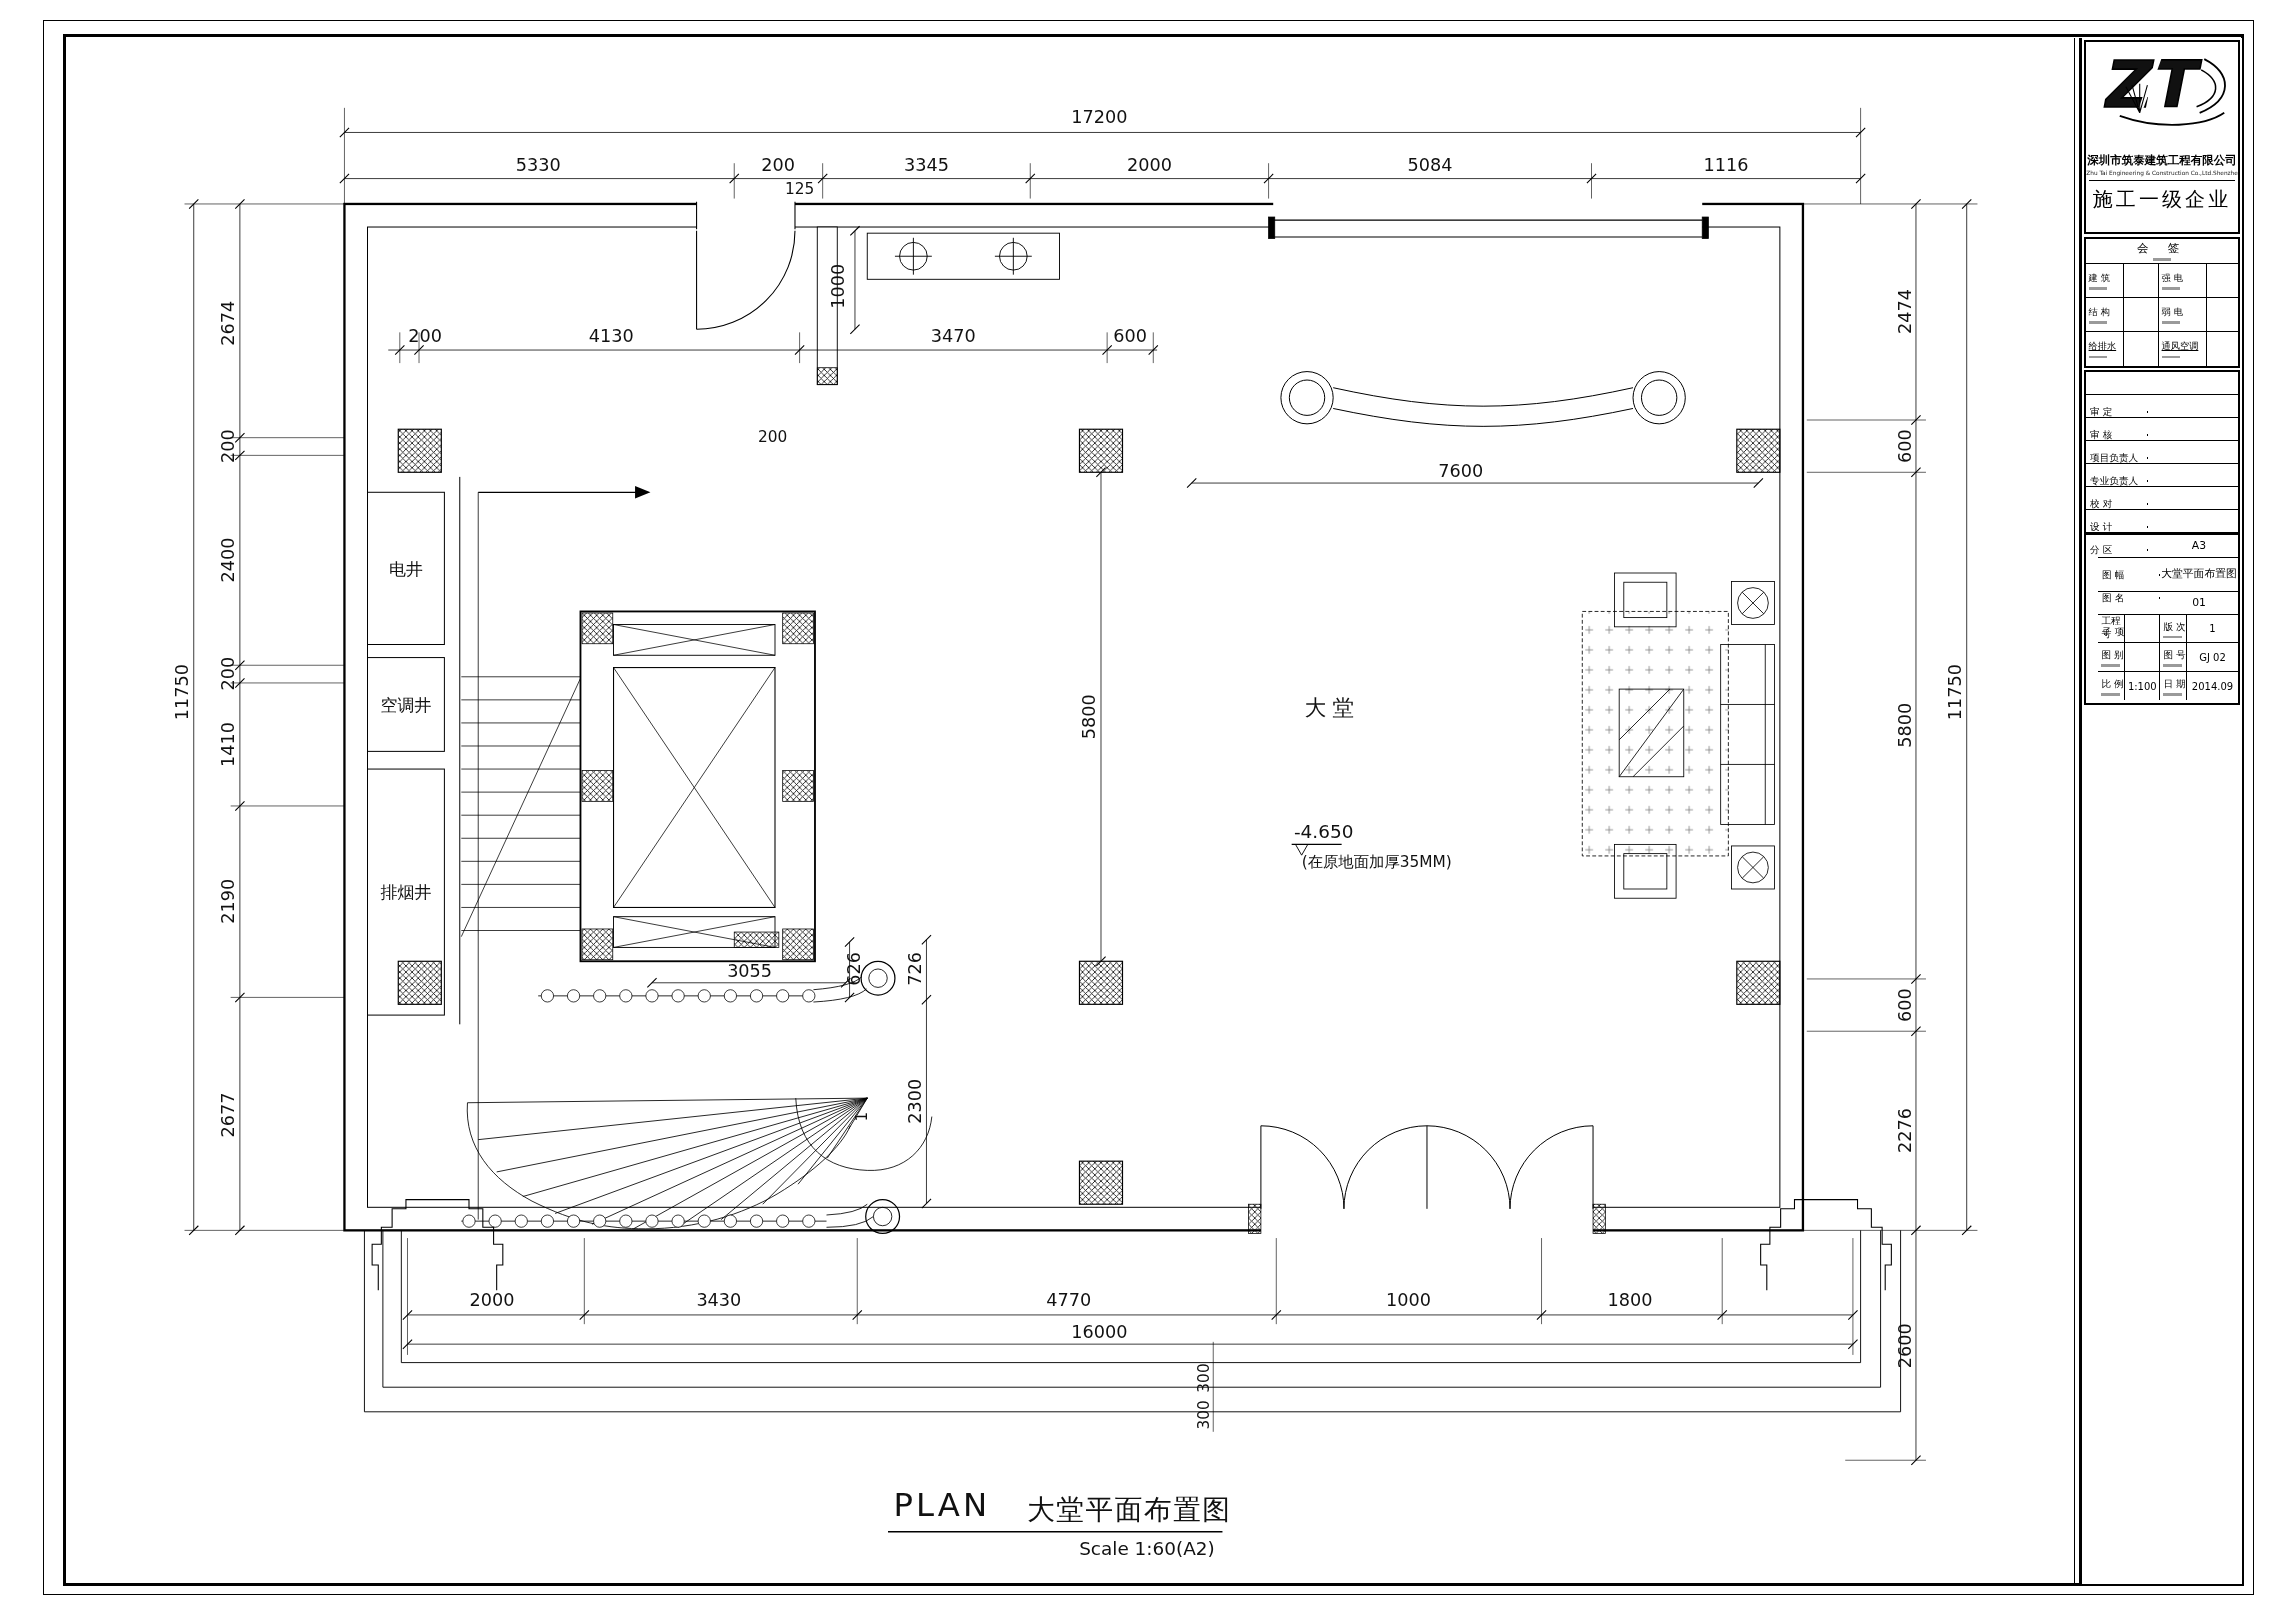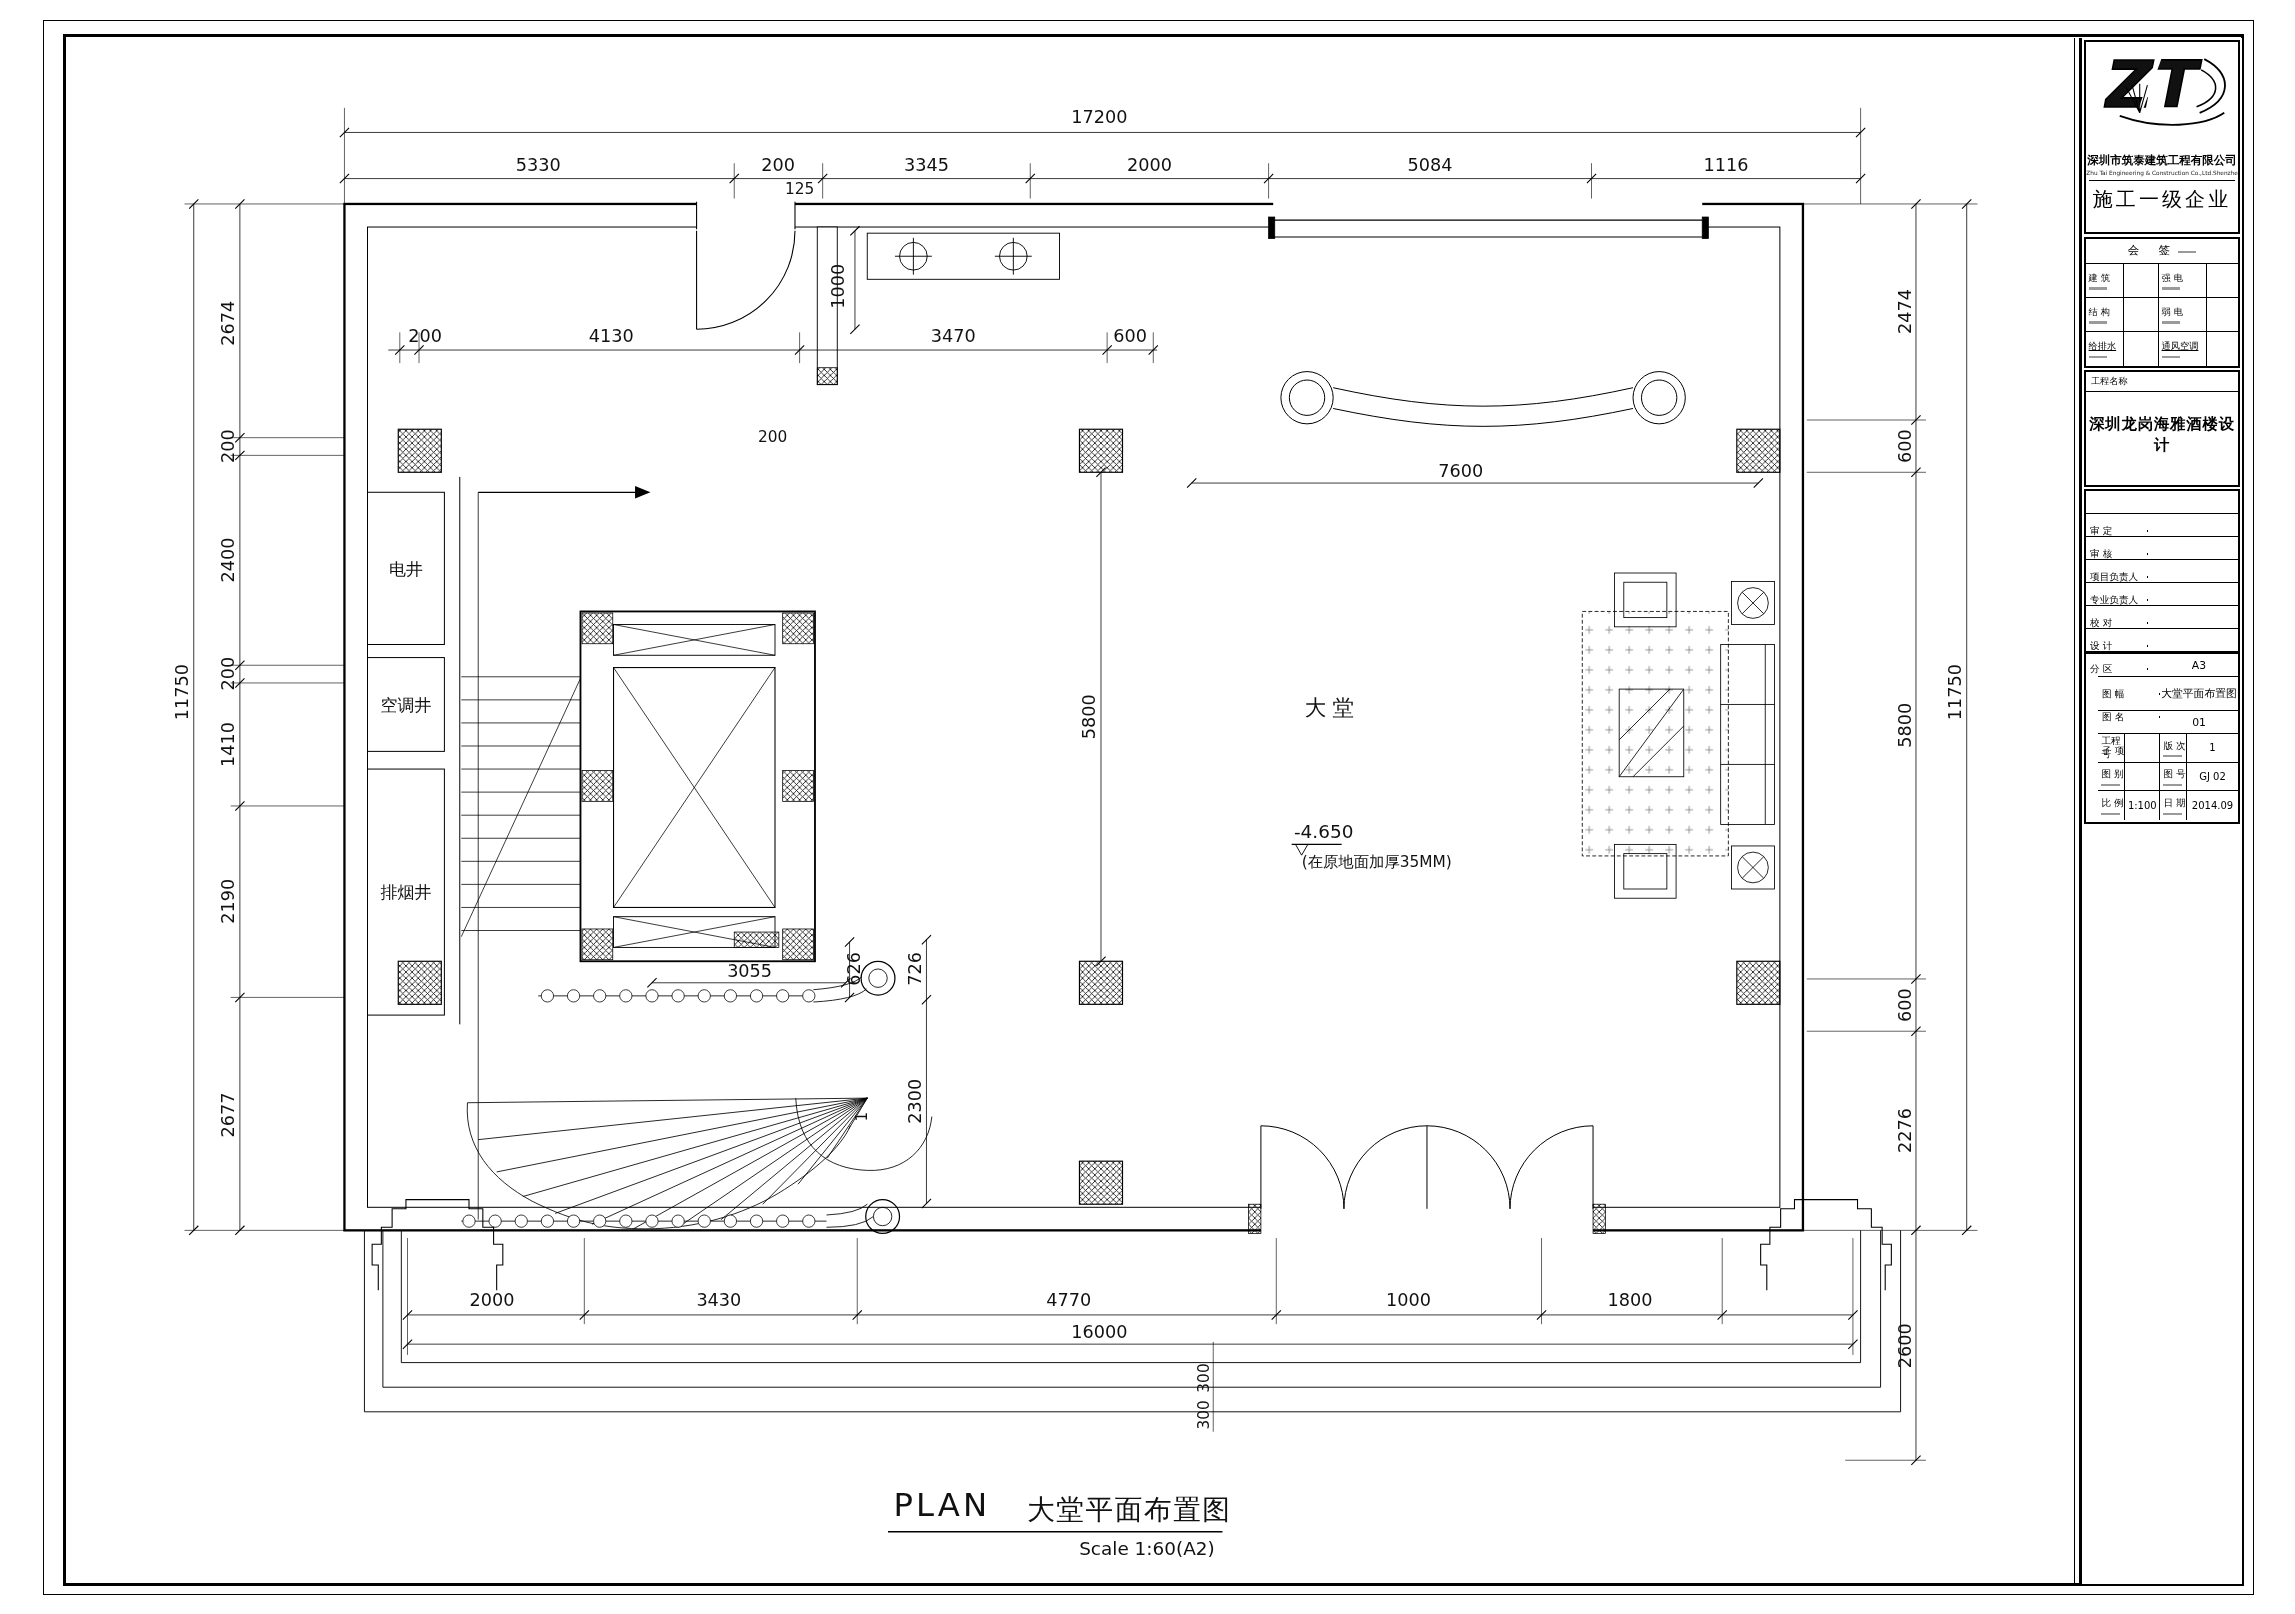--- a/index.html
+++ b/index.html
@@ -16,21 +16,21 @@
   .tblock::before{content:"";position:absolute;left:-7.7px;top:0;bottom:0;width:0.8px;background:#000;}
   .sec{border:2.3px solid #000;margin:2.3px 2.3px 0 2.3px;box-sizing:border-box;background:#fff;position:relative;}
   .sec:last-child{margin-bottom:2.3px;}
   .s1{height:194px;text-align:center;overflow:hidden;}
   .s1 .cn{font-size:11.5px;font-weight:bold;letter-spacing:0px;margin-top:17px;white-space:nowrap;}
   .s1 .en{font-size:5.8px;color:#222;margin-top:1.5px;white-space:nowrap;}
   .s1 .rule{height:0.8px;background:#000;margin:4.6px 3.1px;}
   .s1 .grade{font-size:20px;font-weight:normal;letter-spacing:3.1px;margin-top:4.6px;}
   .s2{height:131px;display:flex;flex-direction:column;}
   .s2 .hd{height:24.6px;border-bottom:0.8px solid #000;display:flex;align-items:center;justify-content:center;
-    flex-direction:row;font-size:11.5px;letter-spacing:7.7px;}
+    flex-direction:column;font-size:11.5px;letter-spacing:7.7px;}
   .cs-grid{flex:1;display:grid;grid-template-columns:38px 35px 48px 1fr;}
   .cs-cell{border-right:0.8px solid #000;border-bottom:0.8px solid #000;font-size:9.2px;
     display:flex;flex-direction:column;align-items:flex-start;justify-content:center;padding:1.5px 2.3px;box-sizing:border-box;}
   .cs-grid .cs-cell:nth-child(4n){border-right:none;}
   .cs-grid .cs-cell:nth-child(n+9){border-bottom:none;text-decoration:underline;}
   .sub{display:block;width:18.5px;height:2.3px;background:#9a9a9a;margin-top:2.3px;}
   .s3{flex:1;}
   .s3 .lbl{font-size:11.5px;letter-spacing:4.6px;padding:4.6px 0 0 6.2px;}
   .s4{height:117px;}
   .s4 .lbl{font-size:9.2px;padding:3.1px 0 0 4.6px;border-bottom:0.8px solid #000;padding-bottom:3.1px;}
@@ -373,24 +373,20 @@
         <div class="cs-cell"></div>
         <div class="cs-cell">
             <span>通风空调</span>
             <i class="sub"></i>
           </div>
         <div class="cs-cell"></div>
       </div>
     </div>
 
 
-    <div class="sec s4">
-      <div class="lbl">工程名称</div>
-      <div class="pname">深圳龙岗海雅酒楼设计</div>
-    </div>
 
     <div class="sec s5">
       <div class="frow r30">
           <div class="flab">
             <span>审 定</span>
             <i class="sub"></i>
           </div>
           <div class="fval"></div>
         </div>
       <div class="frow r30">

